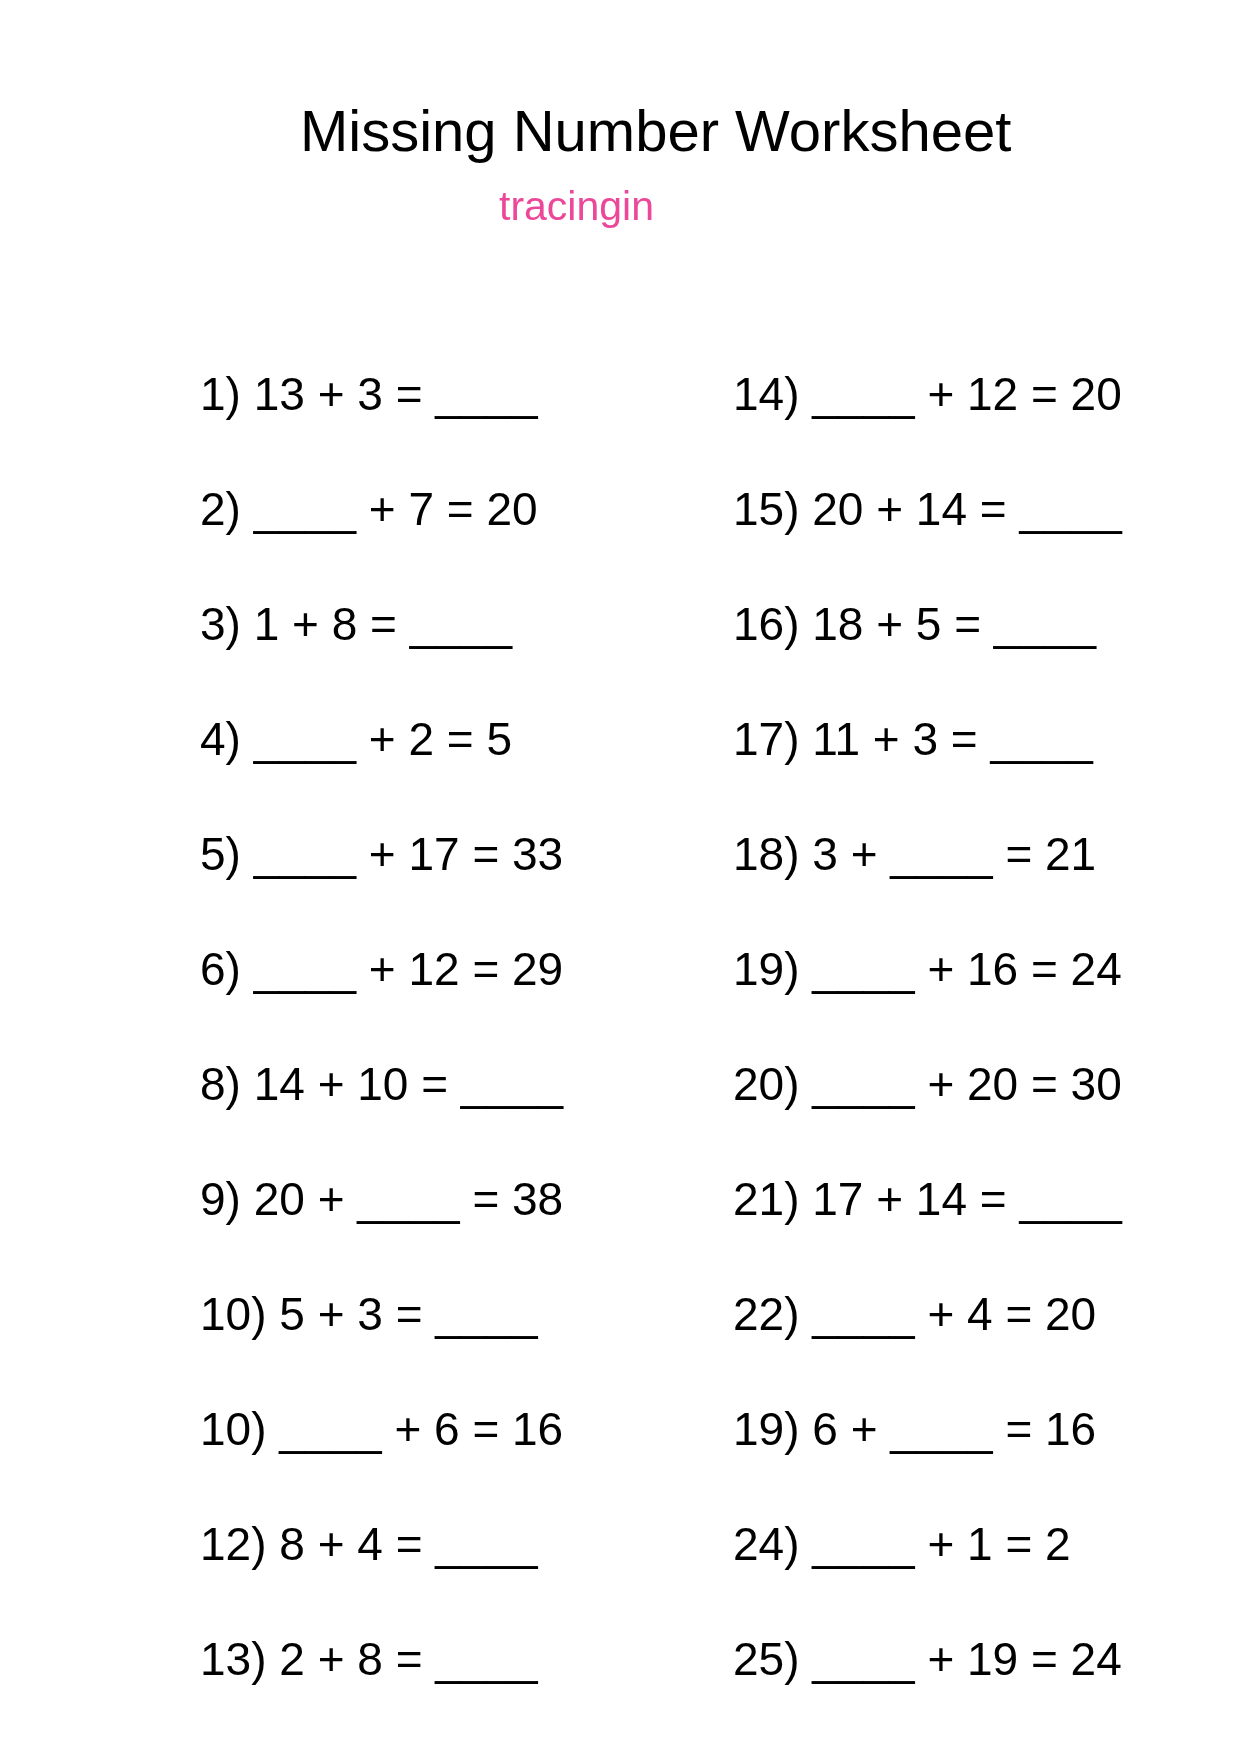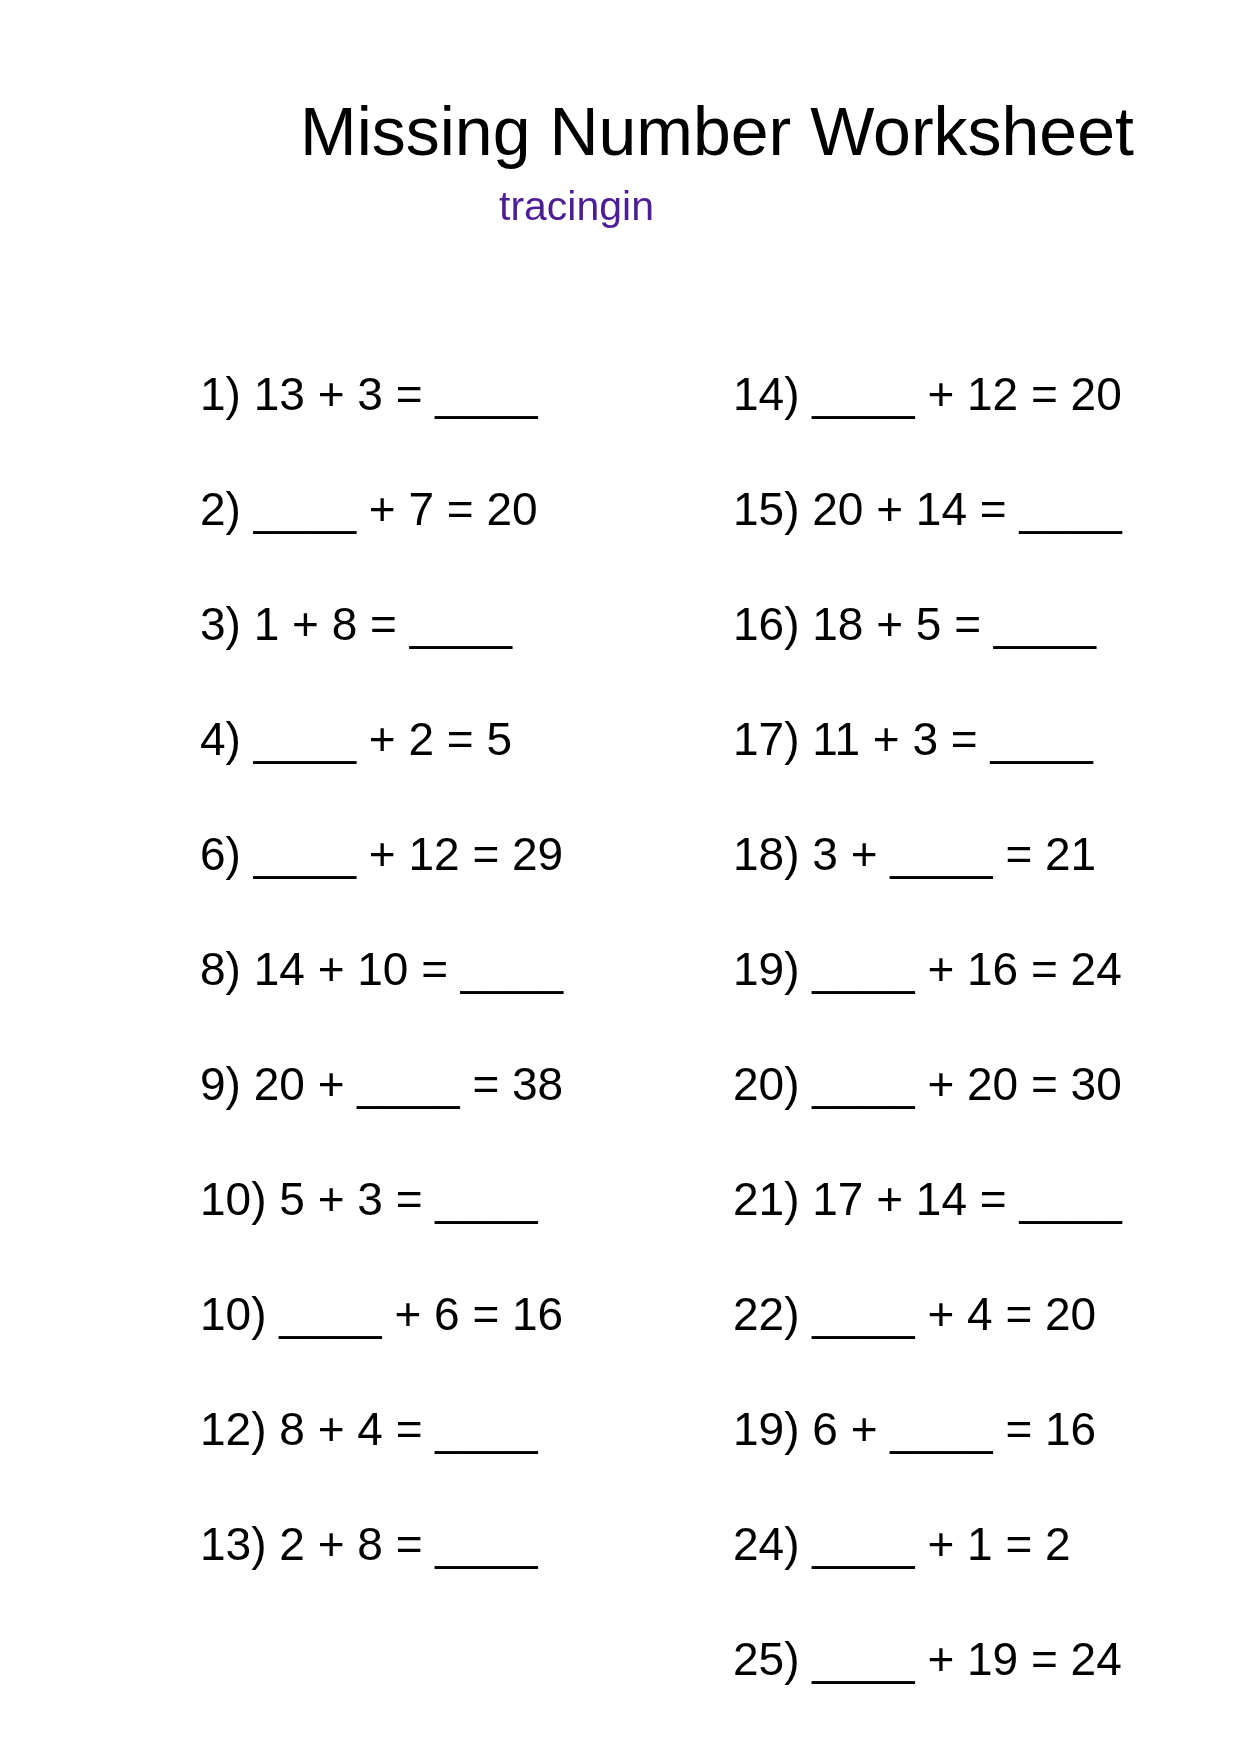--- a/index.html
+++ b/index.html
@@ -1,38 +1,39 @@
 <!DOCTYPE html>
 <html><head>
 <meta charset="utf-8">
 <style>
   html, body { margin: 0; padding: 0; background: #ffffff; }
   body { width: 1240px; height: 1754px; position: relative; overflow: hidden;
          font-family: "Liberation Sans", "DejaVu Sans", sans-serif; color: #000; }
-  .title { position: absolute; left: 300px; top: 96px; font-size: 68px; line-height: 70px;
+  .title { position: absolute; left: 300px; top: 96px; font-size: 58px; line-height: 70px;
            white-space: nowrap; letter-spacing: 0px; }
   .subtitle { position: absolute; left: 499px; top: 183px; font-size: 41px; line-height: 46px;
-              color: #4c1d95; white-space: nowrap; }
+              color: #ec4899; white-space: nowrap; }
   .col { position: absolute; top: 344px; }
   .col.left { left: 200px; }
   .col.right { left: 733px; }
   .problem { height: 95px; font-size: 46px; line-height: 60px; white-space: nowrap; margin-top: 20px; }
   .problem span { display: inline; }
 </style>
 </head>
 <body>
 
 <div class="title">Missing Number Worksheet</div>
 <div class="subtitle">tracingin</div>
 
 <div class="col left">
   <div class="problem"><span>1)</span> <span>13 + 3 = ____</span></div>
   <div class="problem"><span>2)</span> <span>____ + 7 = 20</span></div>
   <div class="problem"><span>3)</span> <span>1 + 8 = ____</span></div>
   <div class="problem"><span>4)</span> <span>____ + 2 = 5</span></div>
+  <div class="problem"><span>5)</span> <span>____ + 17 = 33</span></div>
   <div class="problem"><span>6)</span> <span>____ + 12 = 29</span></div>
   <div class="problem"><span>8)</span> <span>14 + 10 = ____</span></div>
   <div class="problem"><span>9)</span> <span>20 + ____ = 38</span></div>
   <div class="problem"><span>10)</span> <span>5 + 3 = ____</span></div>
   <div class="problem"><span>10)</span> <span>____ + 6 = 16</span></div>
   <div class="problem"><span>12)</span> <span>8 + 4 = ____</span></div>
   <div class="problem"><span>13)</span> <span>2 + 8 = ____</span></div>
 </div>
 
 <div class="col right">

